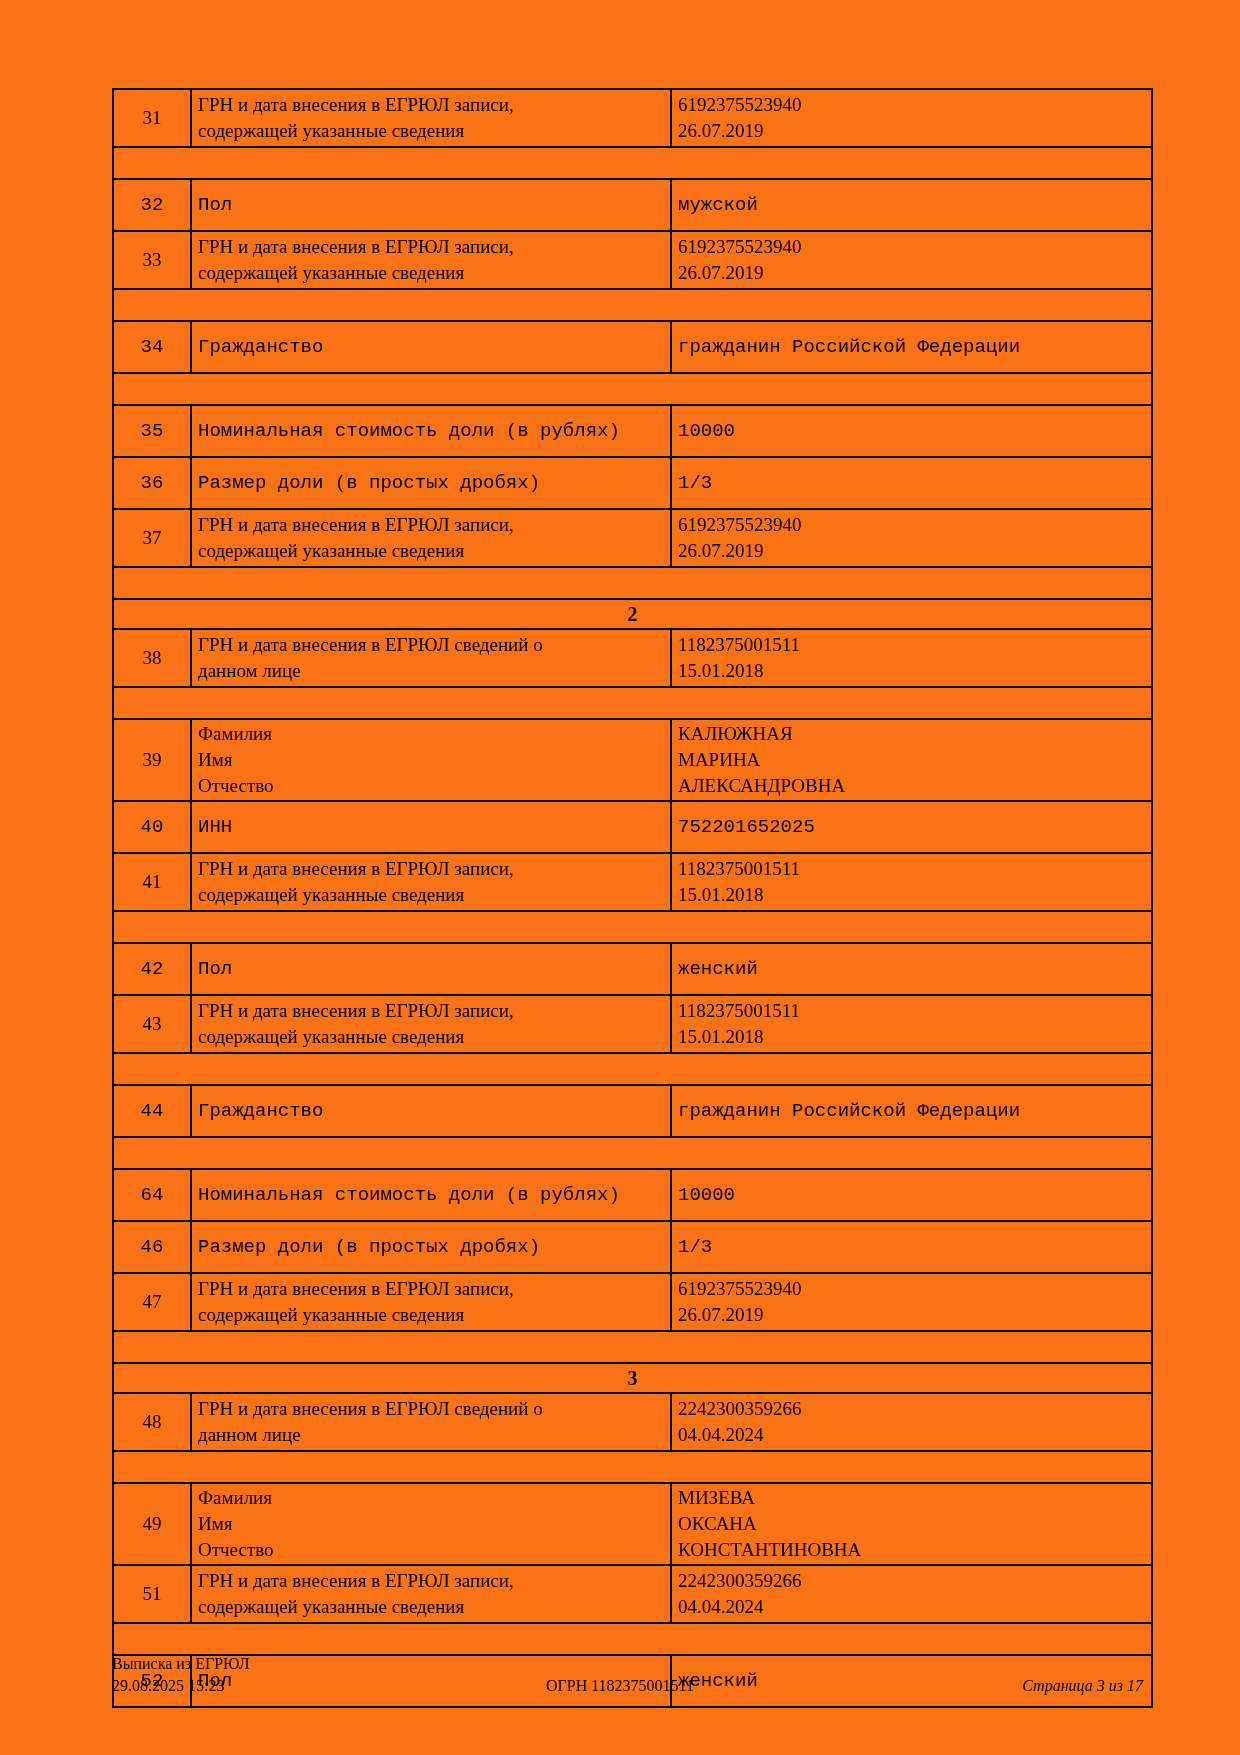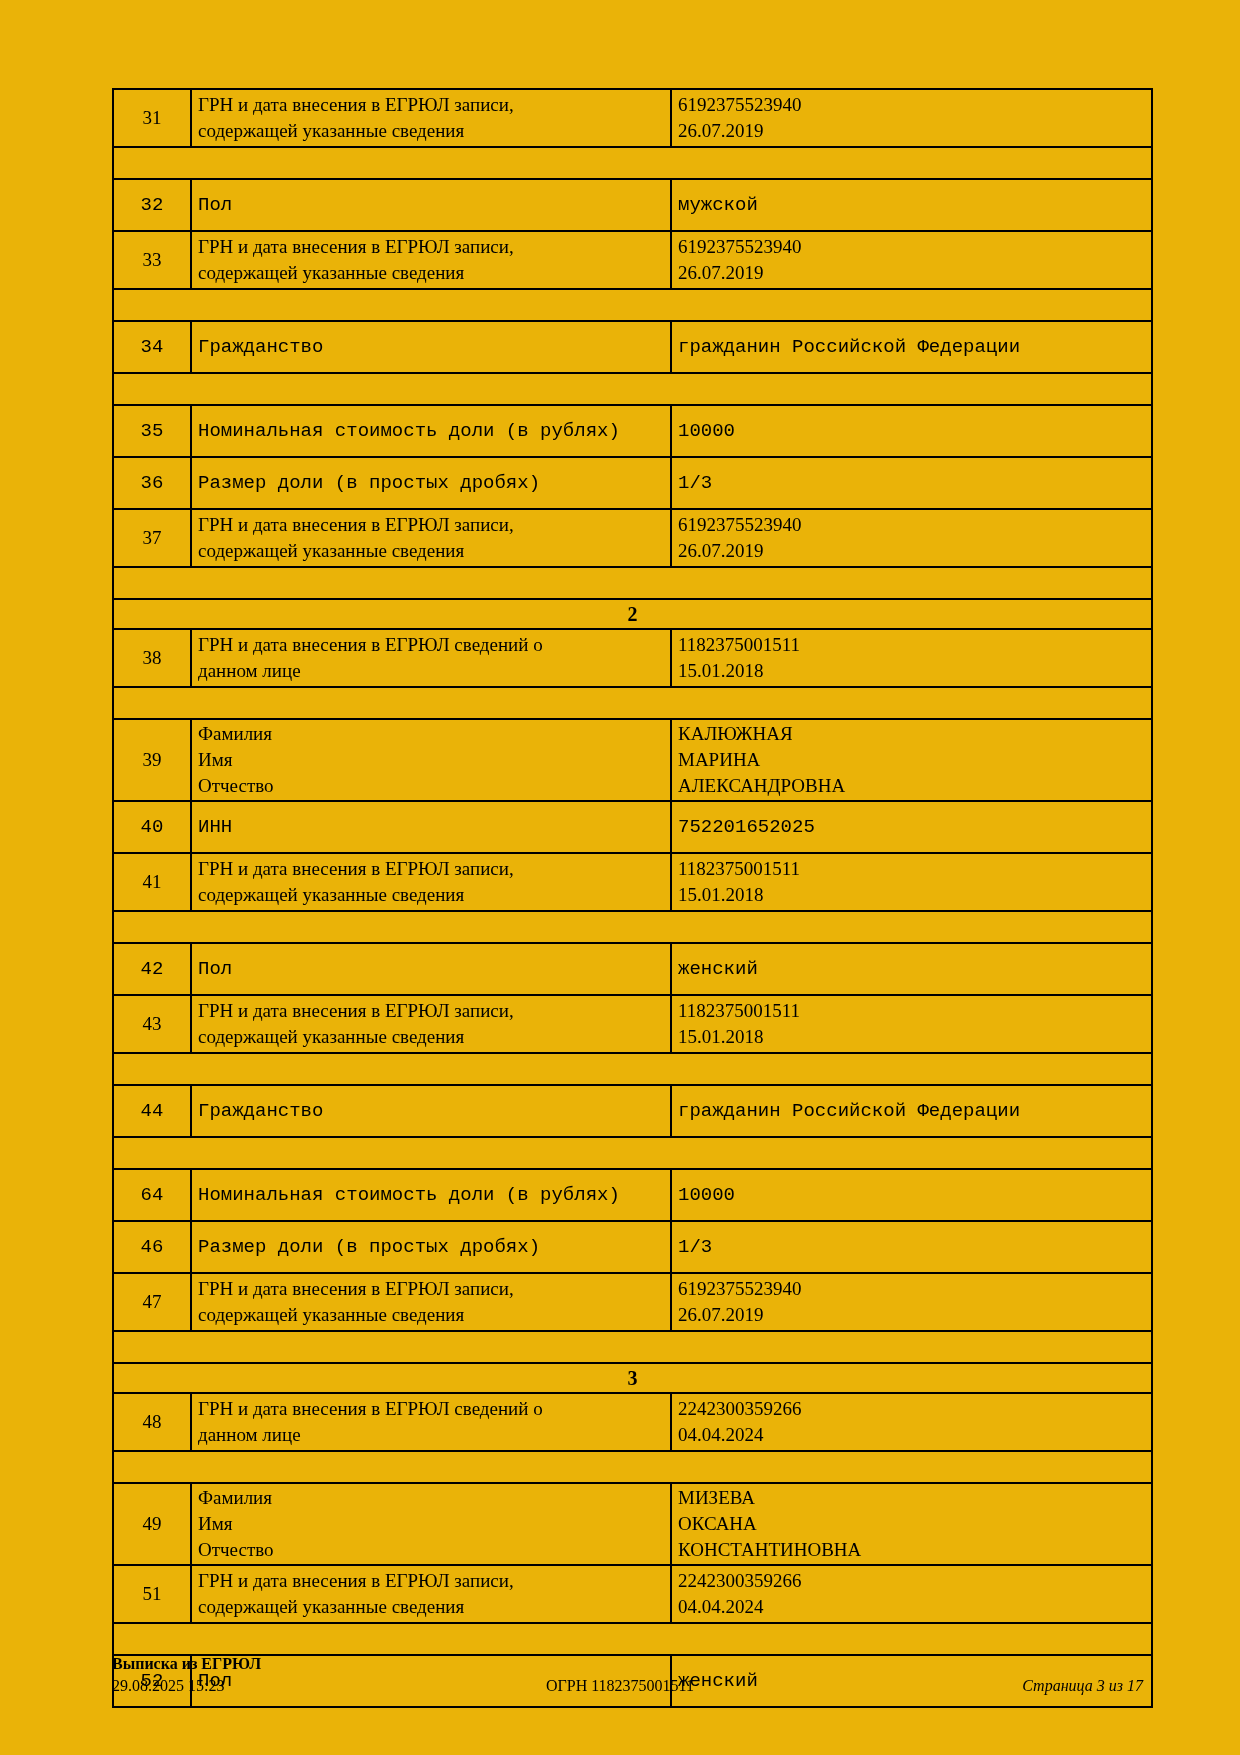--- a/index.html
+++ b/index.html
@@ -1,33 +1,33 @@
 <!DOCTYPE html>
 <html><head>
 <meta charset="utf-8">
 <style>
   html,body{margin:0;padding:0;background:#ffffff;}
   body{width:1240px;height:1755px;position:relative;font-family:"Liberation Serif","DejaVu Serif",serif;color:#000;}
-  .page{position:absolute;left:0;top:0;width:1240px;height:1755px;background:#eab308;overflow:hidden;}
+  .page{position:absolute;left:0;top:0;width:1240px;height:1755px;background:#f97316;overflow:hidden;}
 
   table.egrul{position:absolute;left:112px;top:88px;width:1039px;border-collapse:collapse;table-layout:fixed;}
   table.egrul td{border:2px solid #000;font-size:19px;line-height:26px;vertical-align:middle;padding:1px 6px;white-space:pre-line;overflow:hidden;}
   td.num{text-align:center;padding:1px 2px;}
   td.lbl{}
   td.val{}
   tr.r1{height:52px;font-family:Liberation Mono, monospace;}
   tr.r2{height:58px;}
   tr.r3{height:79px;}
   tr.spacer{height:32px;}
   tr.spacer td{padding:0;}
   tr.section{height:30px;}
   tr.section td{font-weight:bold;text-align:center;font-size:20px;line-height:24px;}
 
   .footer-left{position:absolute;left:112px;top:1653px;font-size:16px;line-height:22px;}
-  .footer-left .bold{font-weight:bold;}
+  .footer-left .bold{font-weight:normal;}
   .footer-center{position:absolute;left:0;top:1675px;width:1240px;text-align:center;font-size:16px;line-height:22px;}
   .footer-right{position:absolute;right:97px;top:1675px;font-size:16px;line-height:22px;text-align:right;font-style:italic;}
 </style>
 </head>
 <body>
 
 <div class="page">
 
   <table class="egrul">
     <colgroup>

